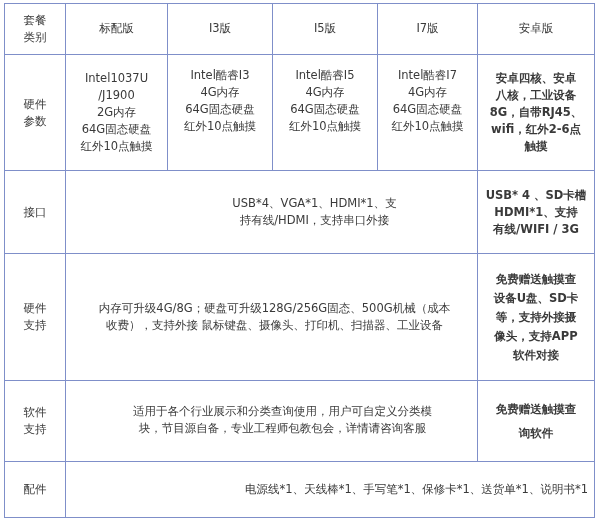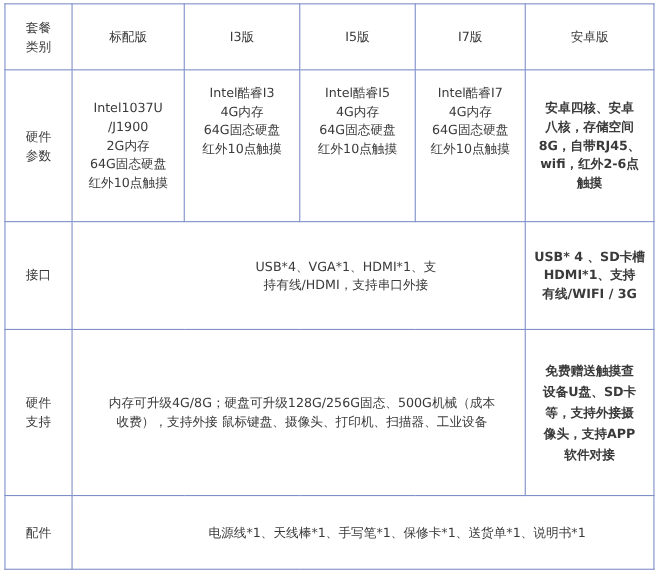--- a/index.html
+++ b/index.html
@@ -65,21 +65,21 @@
       <span class="line">红外10点触摸</span>
     </td>
     <td style="vertical-align:top;padding-top:12px">
       <span class="line">Intel酷睿I7</span>
       <span class="line">4G内存</span>
       <span class="line">64G固态硬盘</span>
       <span class="line">红外10点触摸</span>
     </td>
     <td class="android">
       <span class="line">安卓四核、安卓</span>
-      <span class="line">八核，存储空间</span>
+      <span class="line">八核，工业设备</span>
       <span class="line">8G，自带RJ45、</span>
       <span class="line">wifi，红外2-6点</span>
       <span class="line">触摸</span>
     </td>
   </tr>
 
   <tr style="height:81px">
     <td class="rowhead">
       <span class="line">接口</span>
     </td>
@@ -105,23 +105,37 @@
     </td>
     <td class="android" style="line-height:19px">
       <span class="line">免费赠送触摸查</span>
       <span class="line">设备U盘、SD卡</span>
       <span class="line">等，支持外接摄</span>
       <span class="line">像头，支持APP</span>
       <span class="line">软件对接</span>
     </td>
   </tr>
 
+  <tr style="height:79px">
+    <td class="rowhead">
+      <span class="line">软件</span>
+      <span class="line">支持</span>
+    </td>
+    <td colspan="4" class="left" style="padding-left:28px;vertical-align:top;padding-top:22px">
+      <span class="line">适用于各个行业展示和分类查询使用，用户可自定义分类模</span>
+      <span class="line">块，节目源自备，专业工程师包教包会，详情请咨询客服</span>
+    </td>
+    <td class="android" style="line-height:24px">
+      <span class="line">免费赠送触摸查</span>
+      <span class="line">询软件</span>
+    </td>
+  </tr>
 
   <tr style="height:55px">
     <td class="rowhead">
       <span class="line">配件</span>
     </td>
-    <td colspan="5" style="padding-left:24px;text-align:center">
+    <td colspan="5" style="padding-left:24px;text-align:right">
       <span class="line" style="padding-left:44px">电源线*1、天线棒*1、手写笔*1、保修卡*1、送货单*1、说明书*1</span>
     </td>
   </tr>
 </tbody>
   </table>
 
 </body></html>

